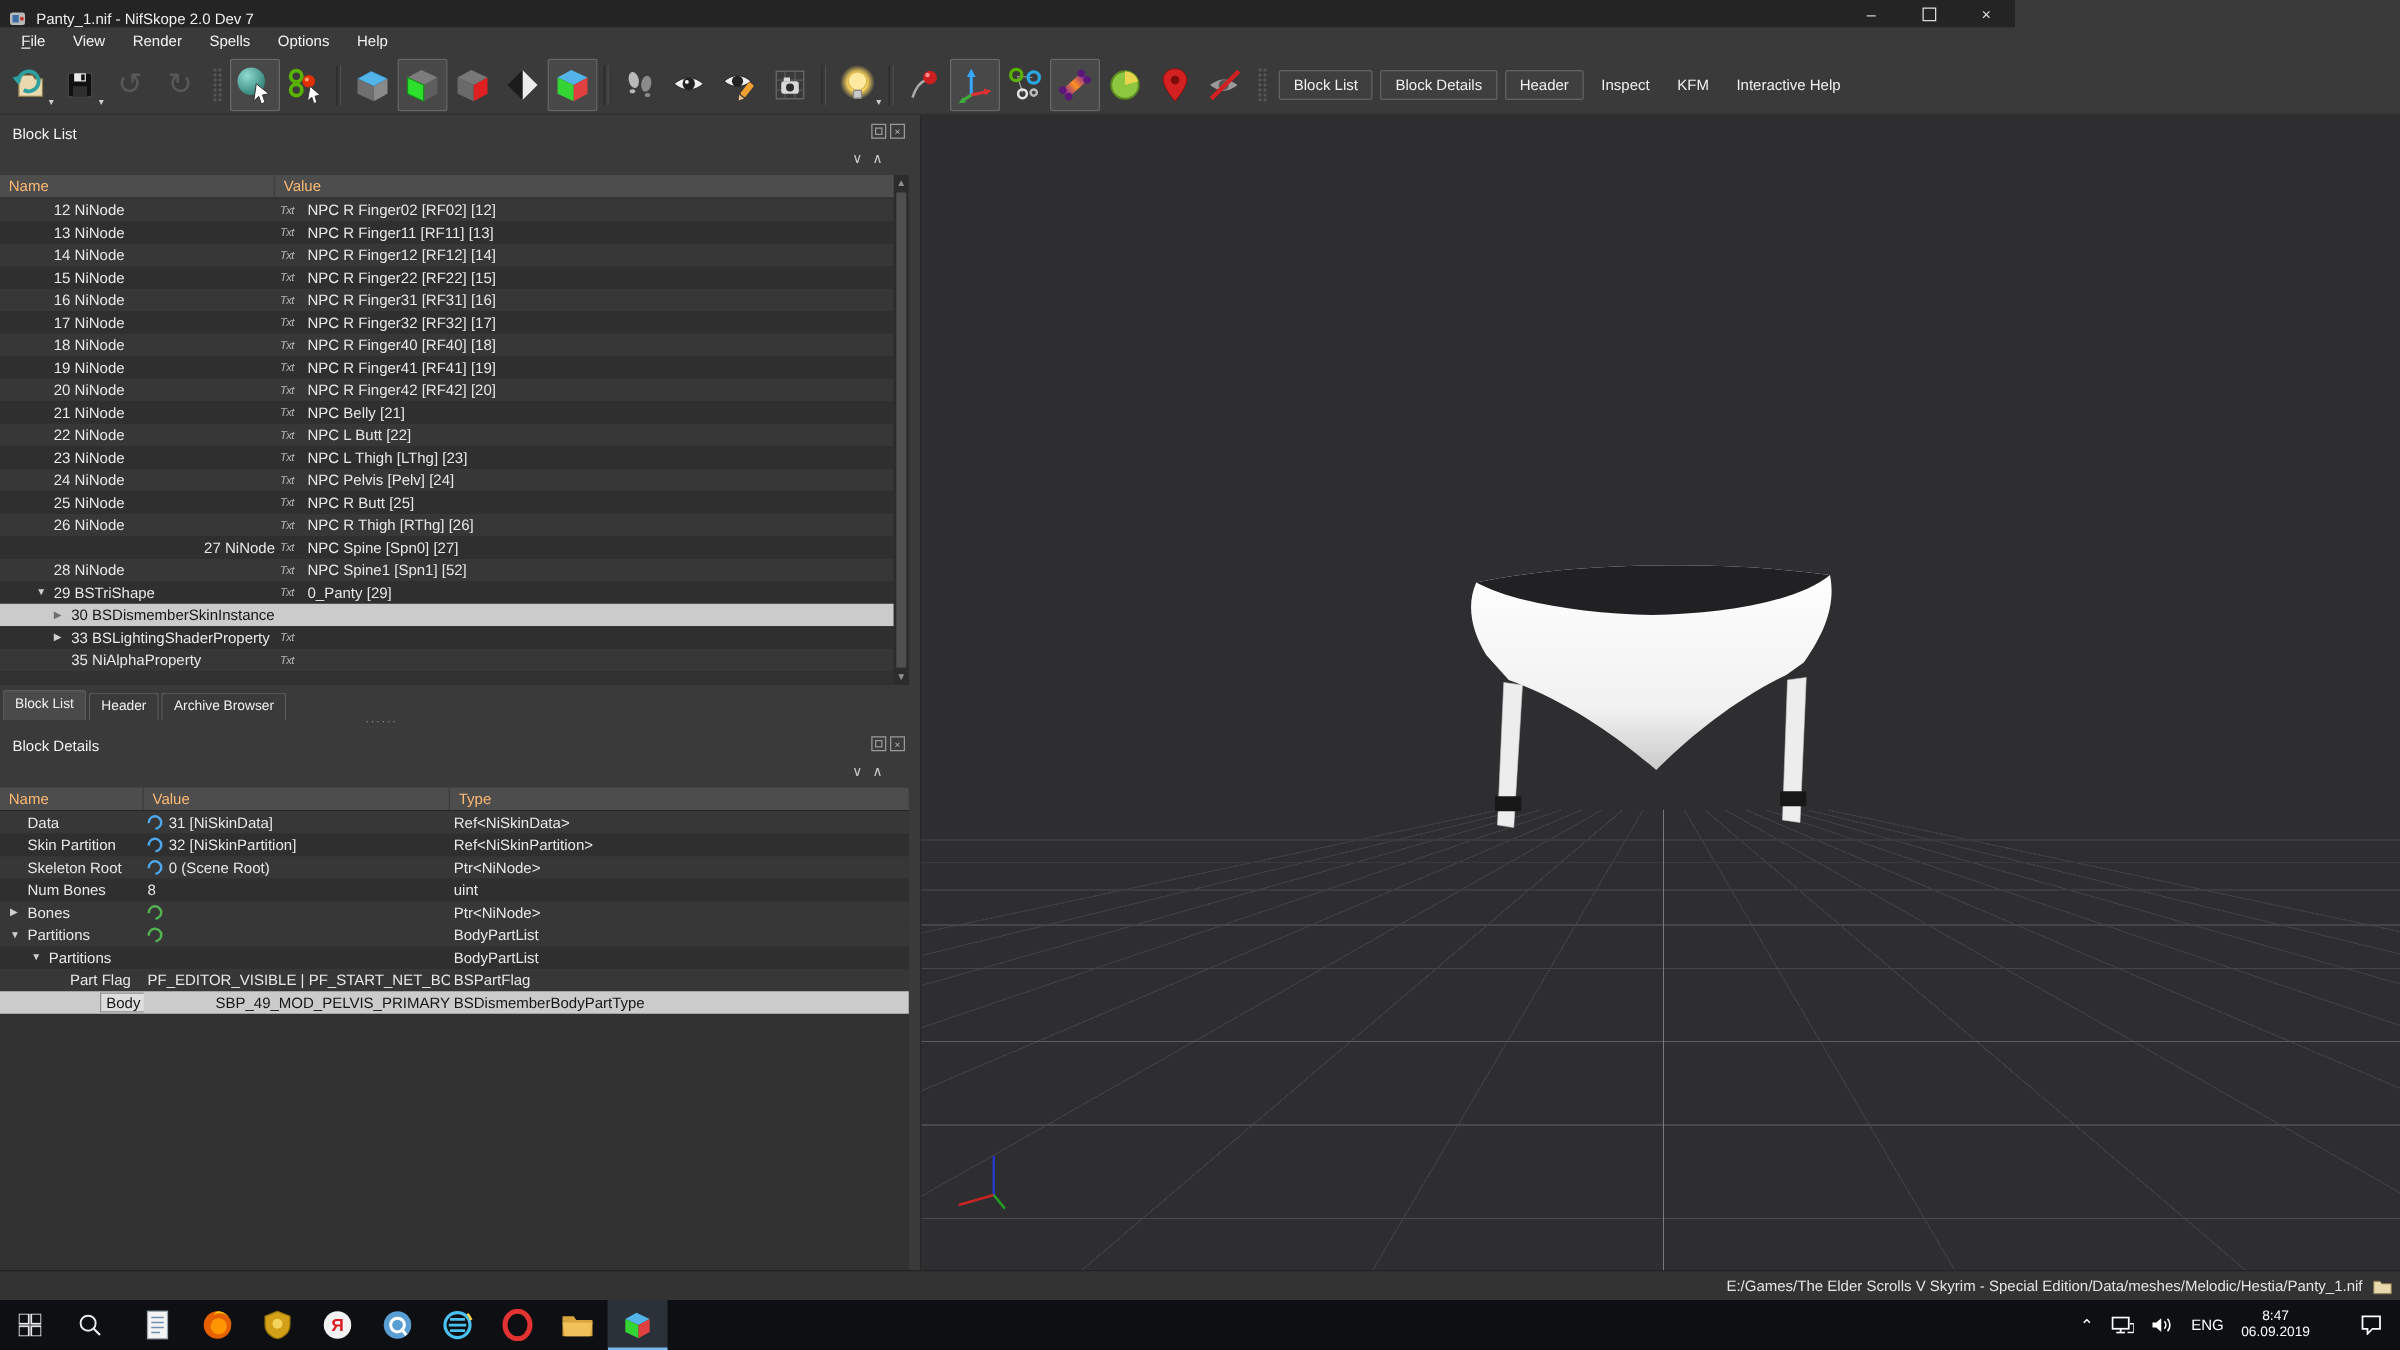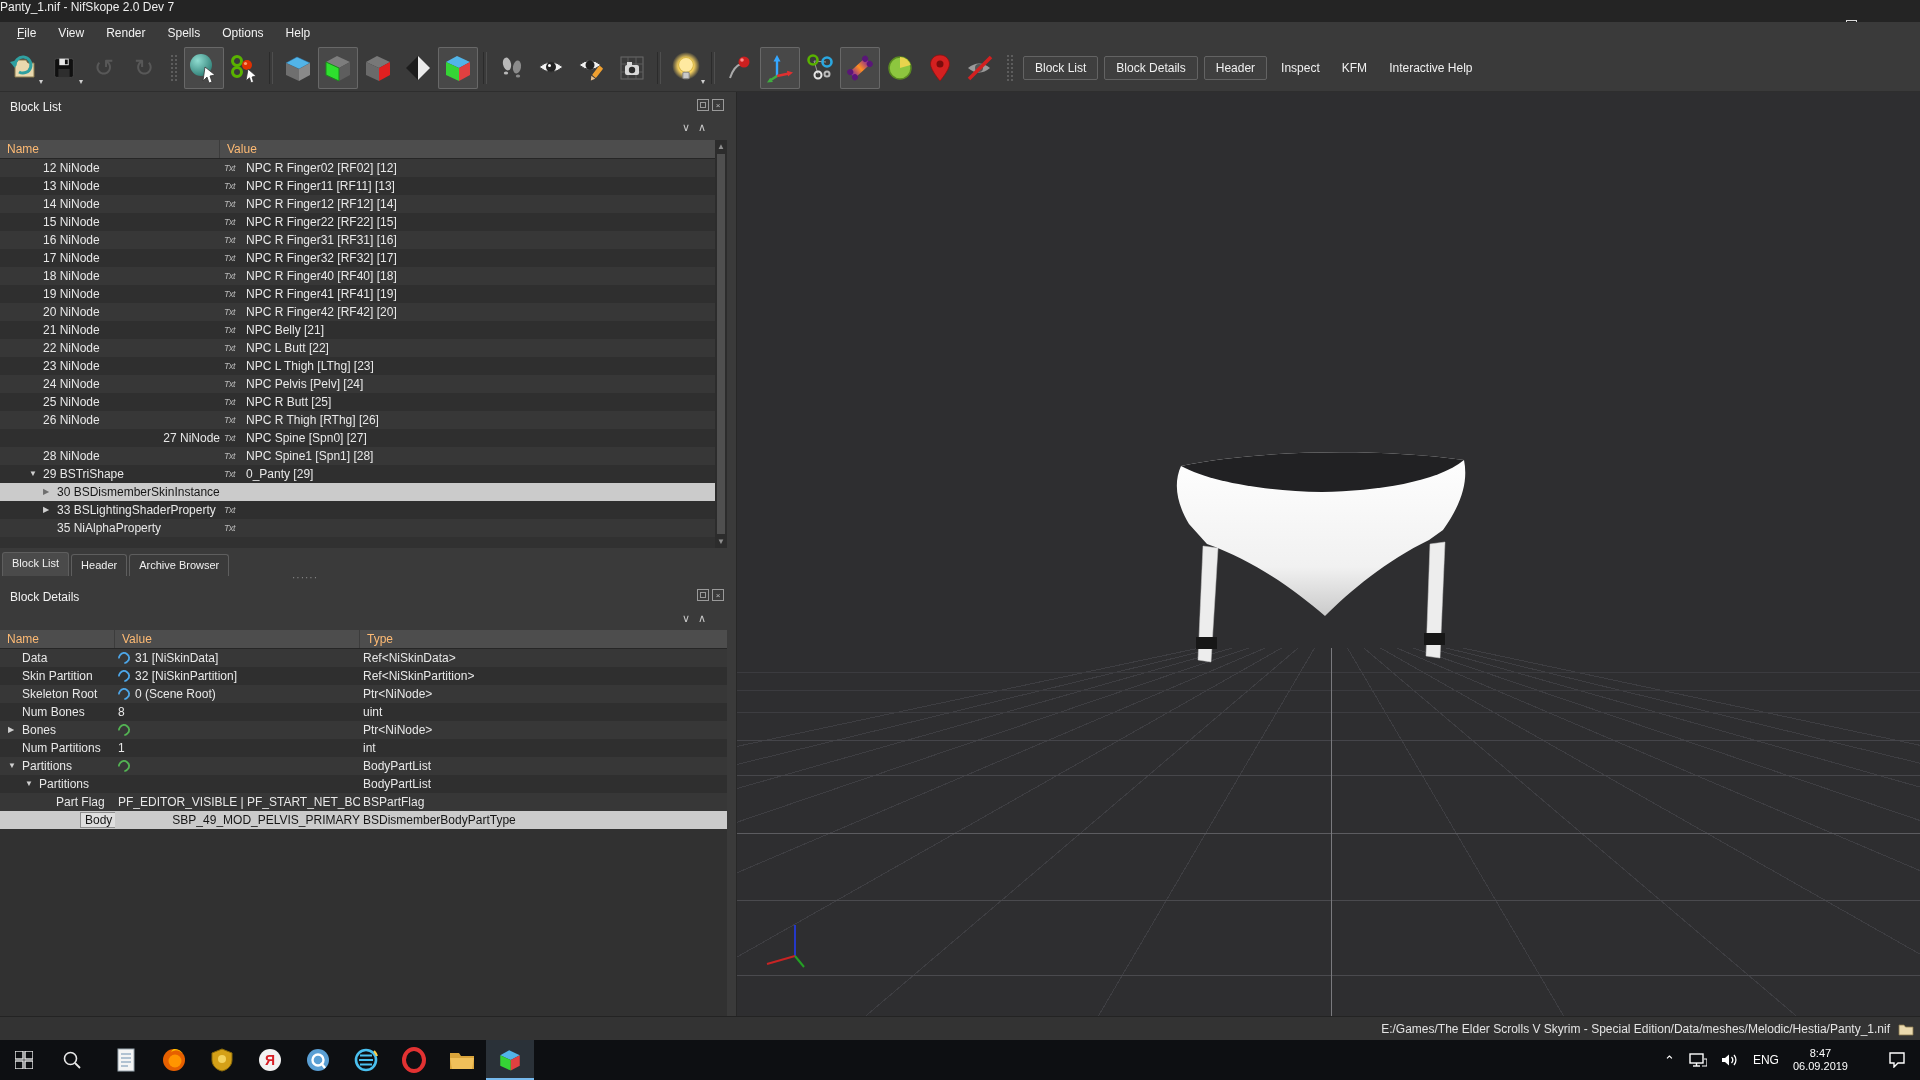--- a/index.html
+++ b/index.html
@@ -1,21 +1,21 @@
 <!DOCTYPE html>
 <html><head>
 <meta charset="utf-8">
 <style>
   html,body{margin:0;padding:0;background:#3a3a3a;}
   body{width:1920px;height:1080px;position:relative;overflow:hidden;
        font-family:"Liberation Sans",sans-serif;color:#e8e8e8;font-size:12px;}
   .abs{position:absolute;}
 
   
-  #titlebar{left:0;top:0;width:1920px;height:22px;background:#242424;display:flex;align-items:flex-start;flex-direction:column;}
+  #titlebar{left:0;top:0;width:1612px;height:22px;background:#242424;display:flex;align-items:flex-end;}
   #titlebar .appico{width:14px;height:14px;margin:0 8px 0 7px;}
   #titlebar .ttl{font-size:12px;color:#efefef;}
   #wincontrols{margin-left:auto;display:flex;height:22px;}
   .wbtn{width:46px;height:22px;display:flex;align-items:center;justify-content:center;color:#dcdcdc;font-size:13px;}
   .wbtn .maxbox{width:9px;height:9px;border:1px solid #dcdcdc;display:block;}
 
   
   #menubar{left:0;top:22px;width:1920px;height:22px;background:#3a3a3a;display:flex;align-items:center;padding-left:6px;box-sizing:border-box;}
   .menu-item{display:inline-block;padding:2px 11px;color:#f2f2f2;}
   .menu-item:first-child::first-letter{text-decoration:underline;}
@@ -500,21 +500,21 @@
             <span>NPC Spine [Spn0] [27]</span>
           </div>
         </div>
         <div class="trow odd">
           <div class="c-name" style="width: 220px;">
             <span class="tree-arrow" style="margin-left: 29px;"></span>
             <span>28 NiNode</span>
           </div>
           <div class="c-val" style="flex: 1 1 0%; padding-left: 4px;">
             <span class="txticon">Txt</span>
-            <span>NPC Spine1 [Spn1] [28]</span>
+            <span>NPC Spine1 [Spn1] [52]</span>
           </div>
         </div>
         <div class="trow even">
           <div class="c-name" style="width: 220px;">
             <span class="tree-arrow" style="margin-left: 29px;">▼</span>
             <span>29 BSTriShape</span>
           </div>
           <div class="c-val" style="flex: 1 1 0%; padding-left: 4px;">
             <span class="txticon">Txt</span>
             <span>0_Panty [29]</span>
@@ -629,30 +629,20 @@
         <div class="trow odd">
           <div class="c-name" style="width: 115px;">
             <span class="tree-arrow" style="margin-left: 8px;">▶</span>
             <span>Bones</span>
           </div>
           <div class="c-val" style="width: 245px; padding-left: 3px;">
             <span class="cir arr"></span>
             <span></span>
           </div>
           <div class="c-type" style="flex: 1 1 0%;">Ptr&lt;NiNode&gt;</div>
-        </div>
-        <div class="trow even">
-          <div class="c-name" style="width: 115px;">
-            <span class="tree-arrow" style="margin-left: 8px;"></span>
-            <span>Num Partitions</span>
-          </div>
-          <div class="c-val" style="width: 245px; padding-left: 3px;">
-            <span>1</span>
-          </div>
-          <div class="c-type" style="flex: 1 1 0%;">int</div>
         </div>
         <div class="trow odd">
           <div class="c-name" style="width: 115px;">
             <span class="tree-arrow" style="margin-left: 8px;">▼</span>
             <span>Partitions</span>
           </div>
           <div class="c-val" style="width: 245px; padding-left: 3px;">
             <span class="cir arr"></span>
             <span></span>
           </div>

